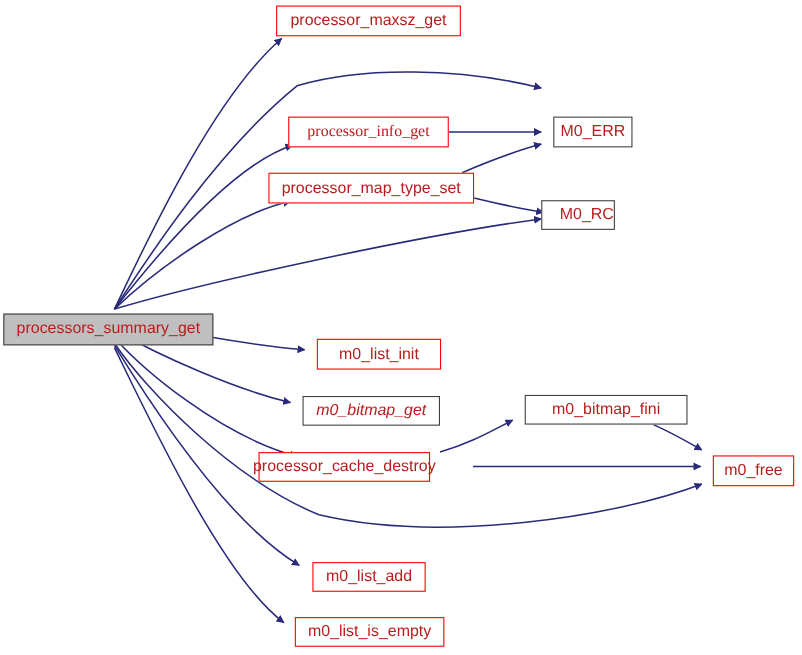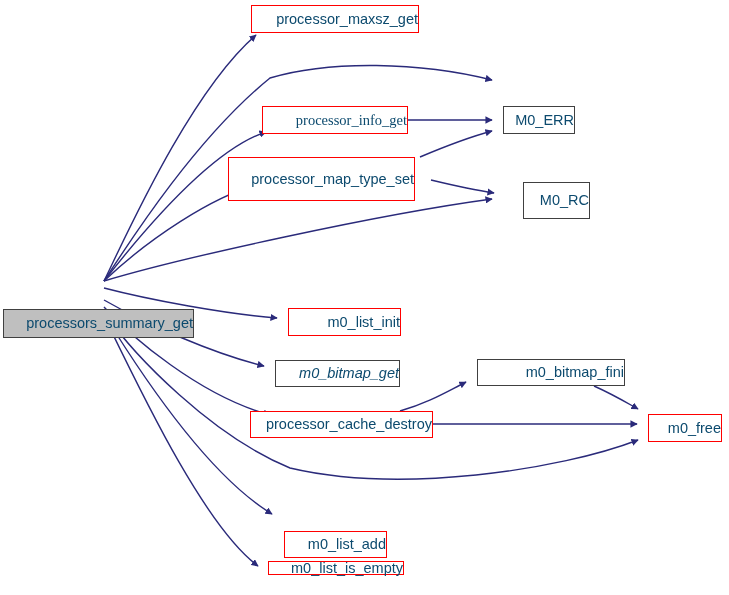--- a/index.html
+++ b/index.html
@@ -1,23 +1,23 @@
 <!DOCTYPE html>
 <html><head>
 <meta charset="utf-8">
 <style>
   html,body{margin:0;padding:0;background:#ffffff;}
   #canvas{position:relative;width:729px;height:595px;background:#ffffff;
           font-family:"Liberation Sans","DejaVu Sans",sans-serif;overflow:hidden;}
   svg#edges{position:absolute;left:0;top:0;width:729px;height:595px;}
   .node{position:absolute;box-sizing:border-box;display:flex;align-items:center;
-        justify-content:flex-end;font-size:14.5px;color:#0c4a6e;white-space:nowrap;
+        justify-content:center;font-size:14.5px;color:#b91c1c;white-space:nowrap;
         background:#ffffff;border:1.5px solid #ff0000;letter-spacing:0px;}
   .node.plain{border:1.5px solid #404040;}
-  .node.root{background:#bfbfbf;border:1.5px solid #404040;margin-top:24px;}
+  .node.root{background:#bfbfbf;border:1.5px solid #404040;}
   .node span{pointer-events:none;line-height:1;}
 </style>
 </head>
 <body>
 
 <div id="canvas">
   <svg id="edges" viewBox="0 0 729 595" xmlns="http://www.w3.org/2000/svg">
     <defs>
       <marker id="arrow" viewBox="0 0 10 10" refX="9" refY="5" markerWidth="5.2" markerHeight="5.2" orient="auto-start-reverse">
         <path d="M 0 0 L 10 5 L 0 10 z" fill="#2a2a7a"></path>
@@ -49,41 +49,41 @@
       </div>
       <div class="node" style="left: 251px; top: 5px; width: 168px; height: 28px;">
         <span>processor_maxsz_get</span>
       </div>
       <div class="node" style="left: 262px; top: 106px; width: 146px; height: 28px; font-family: Liberation Serif, serif;">
         <span>processor_info_get</span>
       </div>
       <div class="node plain" style="left: 503px; top: 106px; width: 72px; height: 28px;">
         <span>M0_ERR</span>
       </div>
-      <div class="node" style="left: 228px; top: 157px; width: 187px; height: 44px;">
+      <div class="node" style="left: 244px; top: 157px; width: 187px; height: 28px;">
         <span>processor_map_type_set</span>
       </div>
-      <div class="node plain" style="left: 523px; top: 182px; width: 67px; height: 37px; padding-left: 16px;">
+      <div class="node plain" style="left: 492px; top: 182px; width: 67px; height: 27px; padding-left: 16px;">
         <span>M0_RC</span>
       </div>
       <div class="node" style="left: 288px; top: 308px; width: 113px; height: 28px;">
         <span>m0_list_init</span>
       </div>
       <div class="node plain" style="left: 275px; top: 360px; width: 125px; height: 27px; font-style: italic;">
         <span>m0_bitmap_get</span>
       </div>
       <div class="node plain" style="left: 477px; top: 359px; width: 148px; height: 27px;">
         <span>m0_bitmap_fini</span>
       </div>
-      <div class="node" style="left: 250px; top: 411px; width: 183px; height: 27px;">
+      <div class="node" style="left: 235px; top: 411px; width: 156px; height: 27px;">
         <span>processor_cache_destroy</span>
       </div>
       <div class="node" style="left: 648px; top: 414px; width: 74px; height: 28px;">
         <span>m0_free</span>
       </div>
-      <div class="node" style="left: 284px; top: 511px; width: 103px; height: 27px; margin-top: 20px;">
+      <div class="node" style="left: 284px; top: 511px; width: 103px; height: 27px;">
         <span>m0_list_add</span>
       </div>
-      <div class="node" style="left: 268px; top: 561px; width: 136px; height: 14px;">
+      <div class="node" style="left: 268px; top: 561px; width: 136px; height: 27px;">
         <span>m0_list_is_empty</span>
       </div>
     </div>
 </div>
 
 </body></html>

